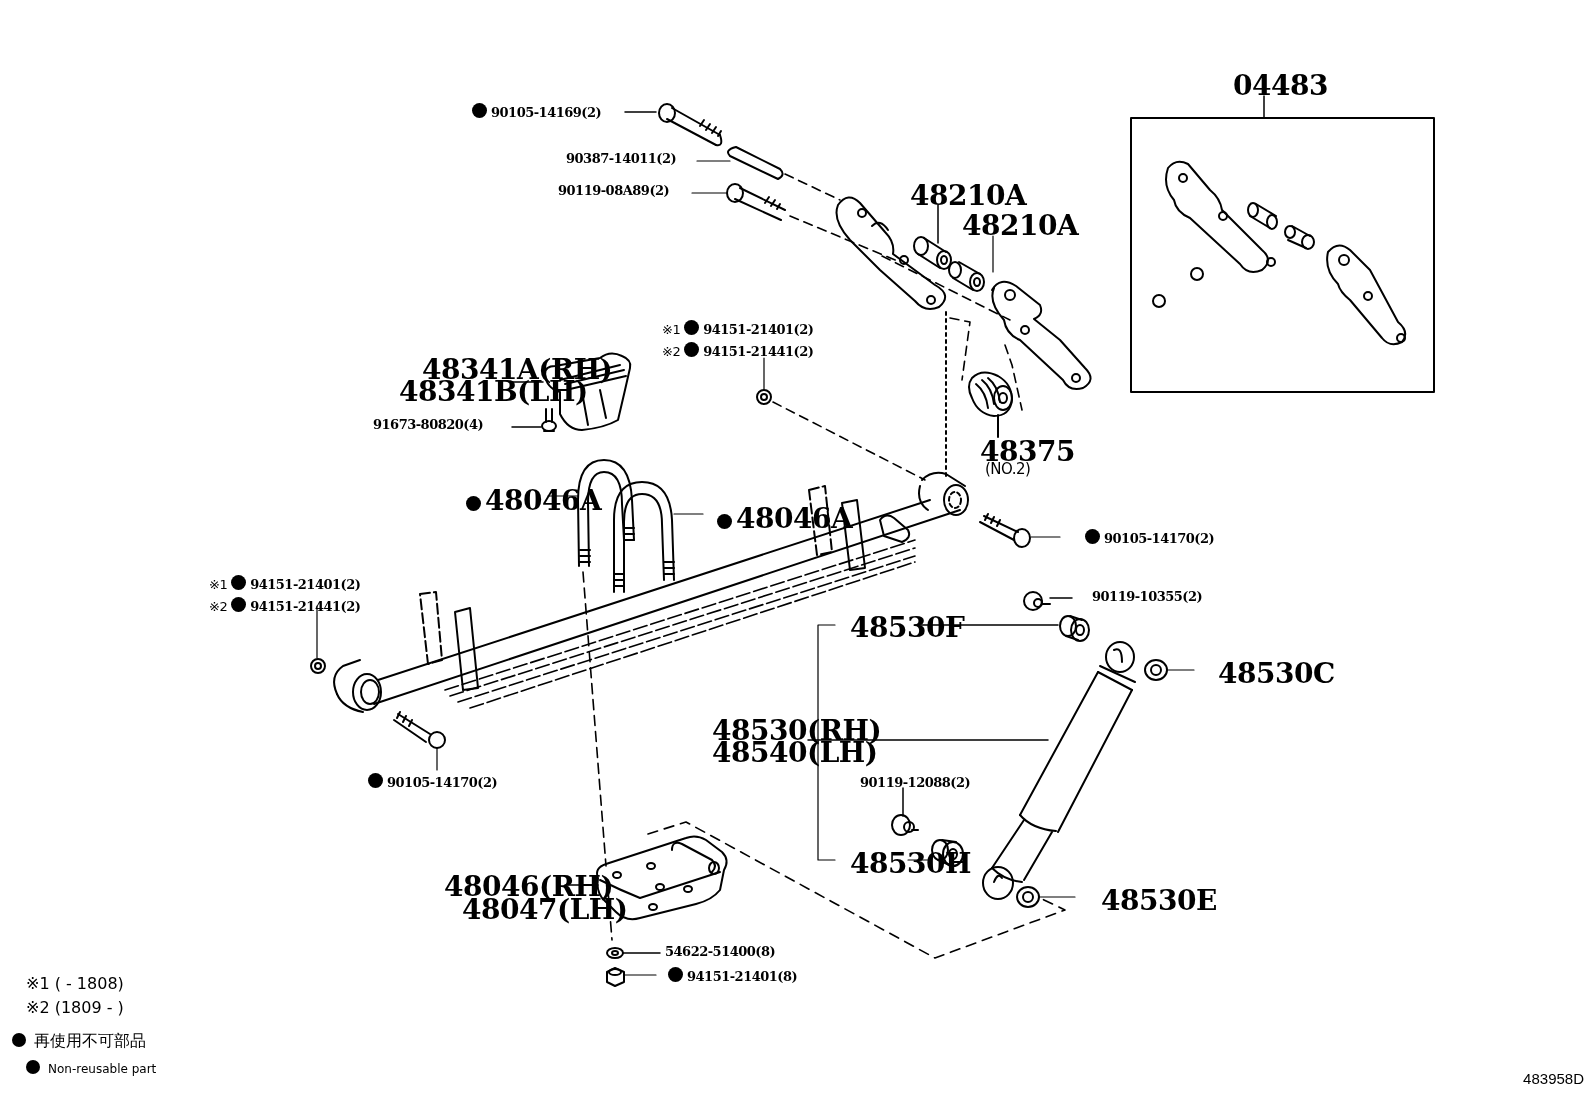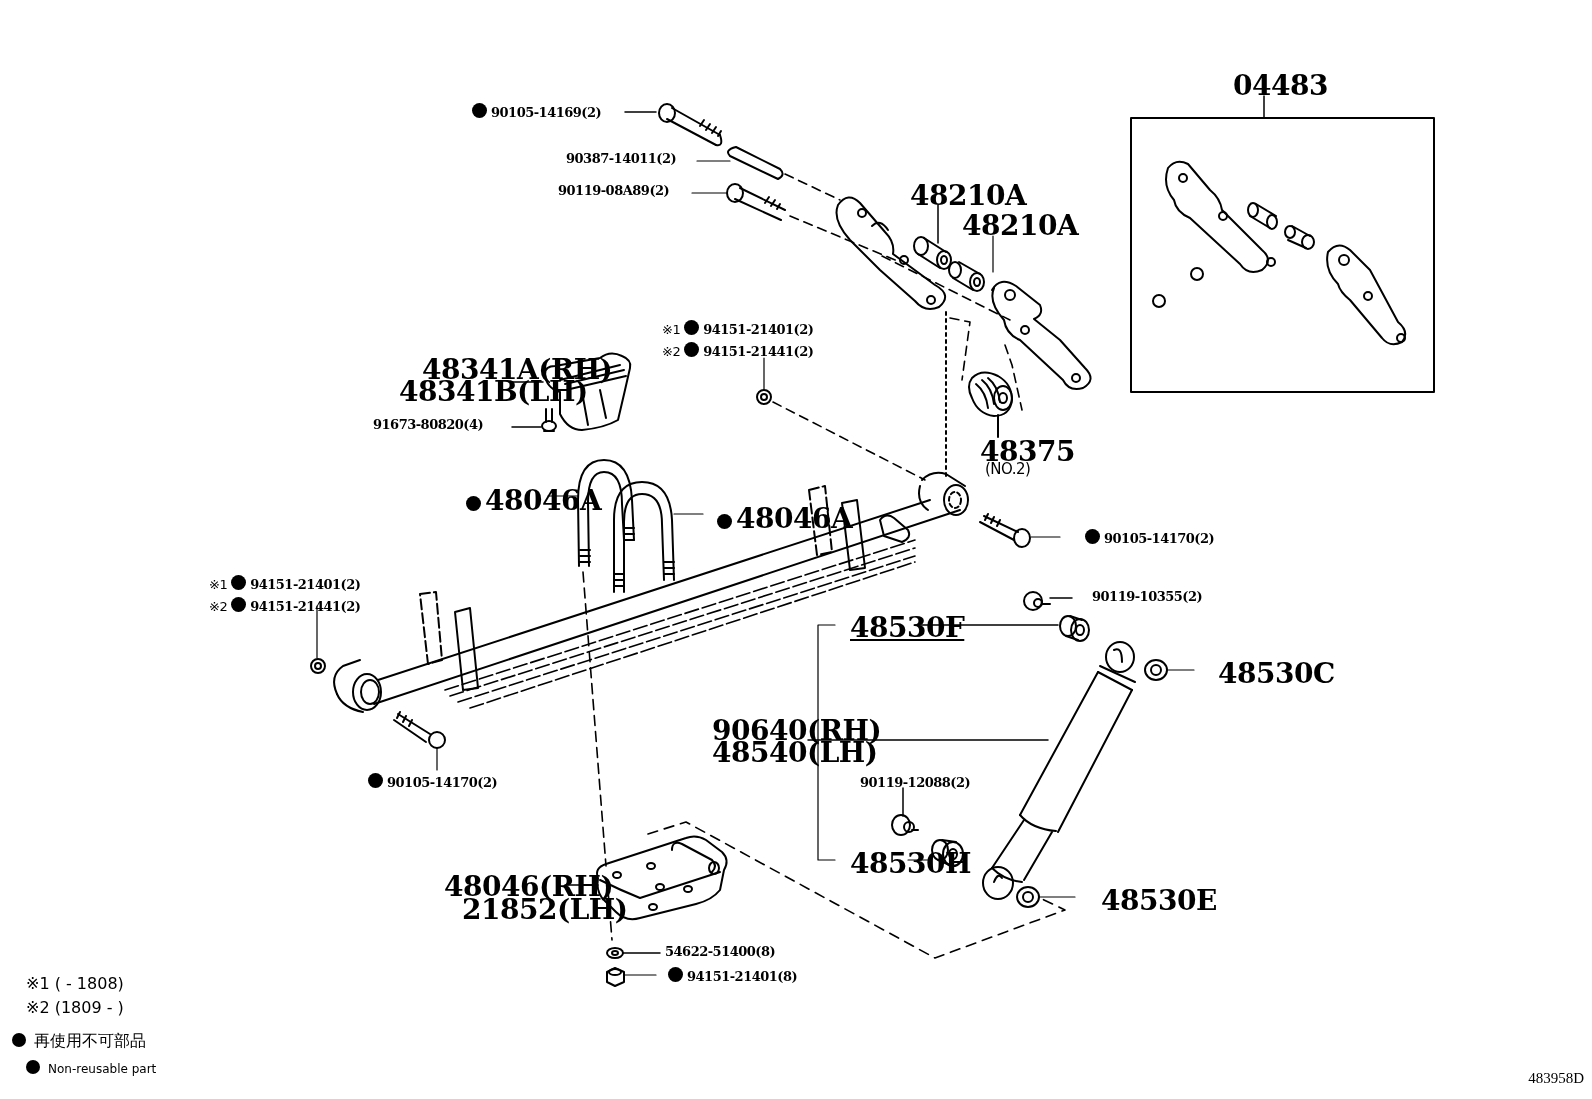--- a/index.html
+++ b/index.html
@@ -5,21 +5,21 @@
   html, body { margin: 0; padding: 0; background: #ffffff; }
   #canvas { position: relative; width: 1592px; height: 1099px; background: #ffffff; overflow: hidden; }
   svg#art { position: absolute; left: 0; top: 0; width: 1592px; height: 1099px; }
   .lbl { position: absolute; font-family: "DejaVu Serif", serif; font-weight: bold; font-size: 13px; color: #000; white-space: nowrap; line-height: 1; letter-spacing: -0.5px; }
   .lbl.big { font-size: 28px; }
   .lbl.sm { font-size: 15px; font-family: "DejaVu Sans", sans-serif; font-weight: normal; }
   .dot { display: inline-block; width: 15px; height: 15px; border-radius: 50%; background: #000; margin-right: 4px; vertical-align: -1px; }
   .legend { position: absolute; font-family: "DejaVu Sans", sans-serif; font-size: 16px; color: #000; white-space: nowrap; line-height: 1; }
   .legend .dot { width: 14px; height: 14px; margin-right: 8px; }
   .mark { font-family: "DejaVu Sans", sans-serif; font-weight: normal; margin-right: 4px; }
-  .ref { position: absolute; right: 8px; bottom: 12px; font-family: Liberation Serif, serif; font-size: 15px; color: #000; }
+  .ref { position: absolute; right: 8px; bottom: 12px; font-family: Liberation Sans, sans-serif; font-size: 15px; color: #000; }
 </style>
 </head>
 <body>
 
 <div id="canvas">
 
 <svg id="art" viewBox="0 0 1592 1099" xmlns="http://www.w3.org/2000/svg">
   <g fill="none" stroke="#000" stroke-width="2" stroke-linecap="round" stroke-linejoin="round">
 
     <g>
@@ -323,30 +323,30 @@
 </div>
 <div class="lbl" style="left:209px;top:597px;">
   <span class="mark">※2</span><span class="dot"></span><span>94151-21441(2)</span>
 </div>
 
 <div class="lbl" style="left:368px;top:773px;">
   <span class="dot"></span><span>90105-14170(2)</span>
 </div>
 
 <div class="lbl" style="left:1092px;top:590px;">90119-10355(2)</div>
-<div class="lbl big" style="left:850px;top:614px;text-decoration:underline;">48530F</div>
+<div class="lbl big" style="left:850px;top:614px;">48530F</div>
 <div class="lbl big" style="left:1218px;top:660px;">48530C</div>
-<div class="lbl big" style="left:712px;top:717px;">90640(RH)</div>
+<div class="lbl big" style="left:712px;top:717px;">48530(RH)</div>
 <div class="lbl big" style="left:712px;top:739px;">48540(LH)</div>
 <div class="lbl" style="left:860px;top:776px;">90119-12088(2)</div>
 <div class="lbl big" style="left:850px;top:850px;">48530H</div>
 <div class="lbl big" style="left:1101px;top:887px;">48530E</div>
 
 <div class="lbl big" style="left:444px;top:873px;text-align:center;">48046(RH)</div>
-<div class="lbl big" style="left:462px;top:896px;">21852(LH)</div>
+<div class="lbl big" style="left:462px;top:896px;">48047(LH)</div>
 <div class="lbl" style="left:665px;top:945px;">54622-51400(8)</div>
 <div class="lbl" style="left:668px;top:967px;">
   <span class="dot"></span><span>94151-21401(8)</span>
 </div>
 
 <div class="legend" style="left:26px;top:976px;">※1 (       - 1808)</div>
 <div class="legend" style="left:26px;top:1000px;">※2 (1809 -        )</div>
 <div class="legend" style="left:12px;top:1033px;">
   <span class="dot"></span><span>再使用不可部品</span>
 </div>

